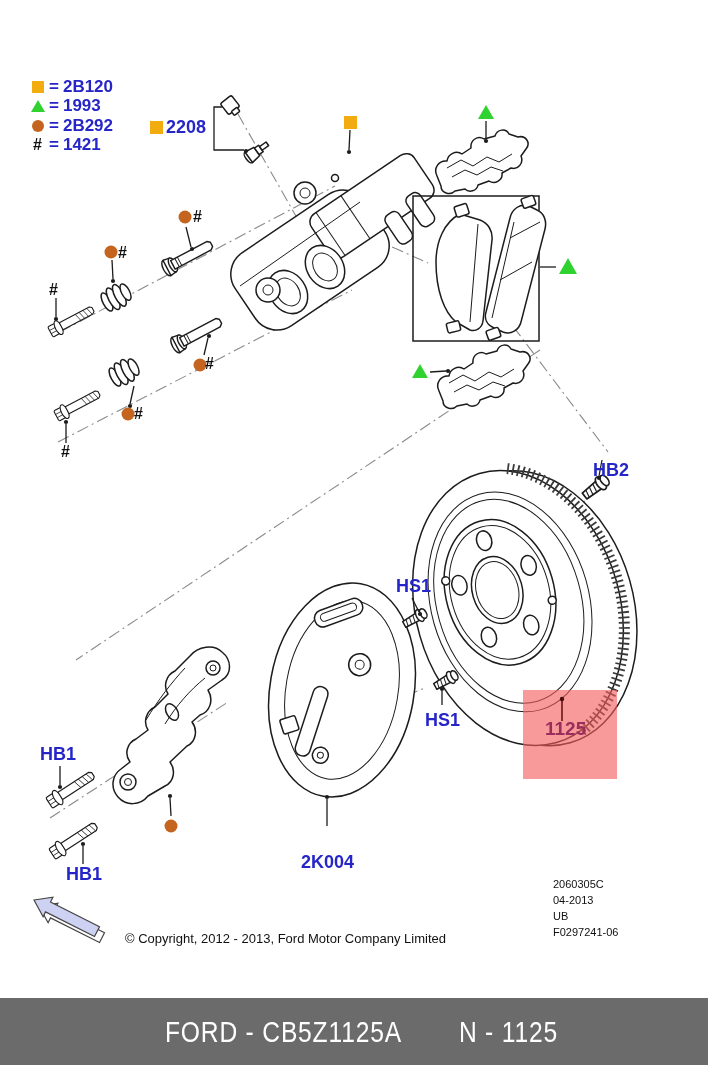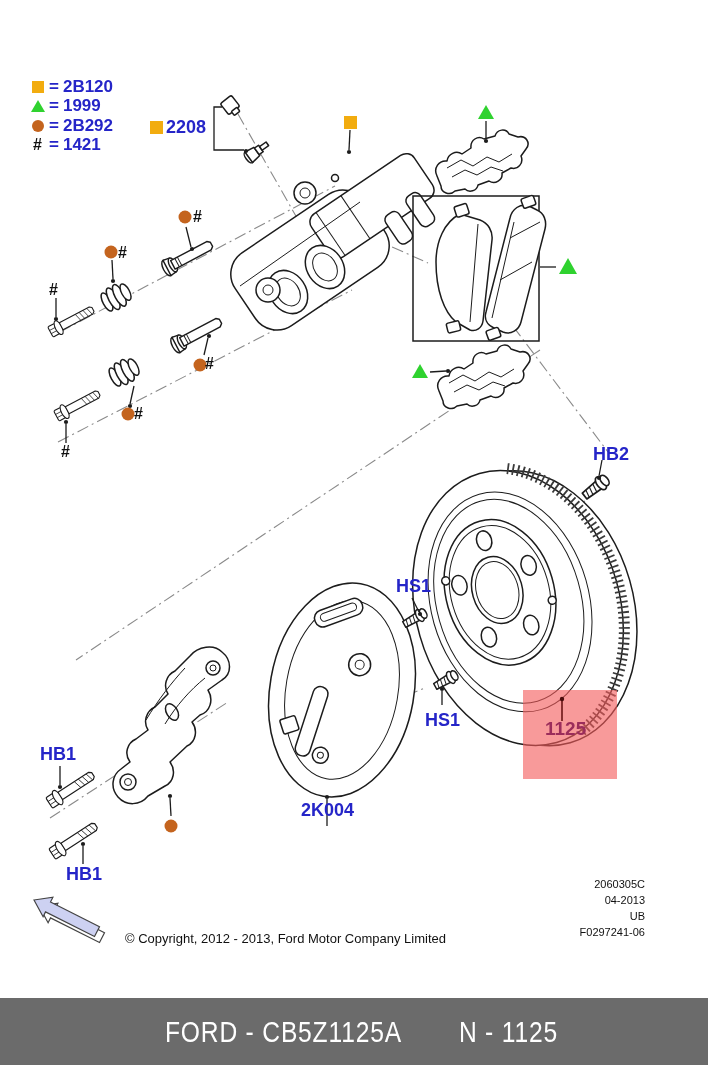--- a/index.html
+++ b/index.html
@@ -20,21 +20,21 @@
           font-weight:bold;font-size:17px;}
   .lg-sym{width:15px;display:flex;justify-content:center;align-items:center;}
   .sym-square{width:12px;height:12px;background:#F2AC0F;}
   .sym-tri{width:0;height:0;border-left:7px solid transparent;border-right:7px solid transparent;
            border-bottom:12px solid #2FD22F;}
   .sym-circle{width:12px;height:12px;border-radius:50%;background:#C4641E;}
   .sym-hash{color:#111;font-weight:bold;font-size:16px;}
   .lbl-2208{display:flex;align-items:center;gap:3px;}
   .lbl-2208 .sq{width:13px;height:13px;background:#F2AC0F;display:inline-block;}
   .p1125{color:#9B2D5B;font-size:19px;}
-  .stamp{position:absolute;left:553px;top:876px;width:92px;text-align:right;
+  .stamp{position:absolute;left:553px;top:876px;width:92px;text-align:left;
          font-size:11px;line-height:16px;color:#111;}
   .copyright{position:absolute;left:125px;top:931px;width:450px;text-align:left;
              font-size:13px;color:#111;}
   .footer{position:absolute;left:0;top:998px;width:708px;height:67px;background:#6B6B6B;
           display:flex;align-items:center;justify-content:center;gap:20px;}
   .footer span{color:#fff;font-size:30px;letter-spacing:1px;transform:scaleX(0.82);
                white-space:nowrap;}
 </style>
 </head>
 <body>
@@ -299,21 +299,21 @@
           <span class="sym-square"></span>
         </span>
       <span>=</span>
       <span>2B120</span>
     </div>
     <div class="lg-row">
       <span class="lg-sym">
           <span class="sym-tri"></span>
         </span>
       <span>=</span>
-      <span>1999</span>
+      <span>1993</span>
     </div>
     <div class="lg-row">
       <span class="lg-sym">
           <span class="sym-circle"></span>
         </span>
       <span>=</span>
       <span>2B292</span>
     </div>
     <div class="lg-row">
       <span class="lg-sym">
@@ -328,26 +328,26 @@
   <div class="hash" style="left:118px;top:244px">#</div>
   <div class="hash" style="left:193px;top:208px">#</div>
   <div class="hash" style="left:61px;top:443px">#</div>
   <div class="hash" style="left:134px;top:405px">#</div>
   <div class="hash" style="left:205px;top:355px">#</div>
 
   <div class="lbl lbl-2208" style="left:150px;top:117px">
     <span class="sq"></span>
     <span>2208</span>
   </div>
-  <div class="lbl" style="left:593px;top:444px">HB2</div>
+  <div class="lbl" style="left:593px;top:460px">HB2</div>
   <div class="lbl" style="left:396px;top:576px">HS1</div>
   <div class="lbl" style="left:425px;top:710px">HS1</div>
   <div class="lbl" style="left:40px;top:744px">HB1</div>
   <div class="lbl" style="left:66px;top:864px">HB1</div>
-  <div class="lbl" style="left:301px;top:800px">2K004</div>
+  <div class="lbl" style="left:301px;top:852px">2K004</div>
   <div class="lbl p1125" style="left:545px;top:718px">1125</div>
 
   <div class="stamp">
     <div>2060305C</div>
     <div>04-2013</div>
     <div>UB</div>
     <div>F0297241-06</div>
   </div>
 
   <div class="copyright">© Copyright, 2012 - 2013, Ford Motor Company Limited</div>

